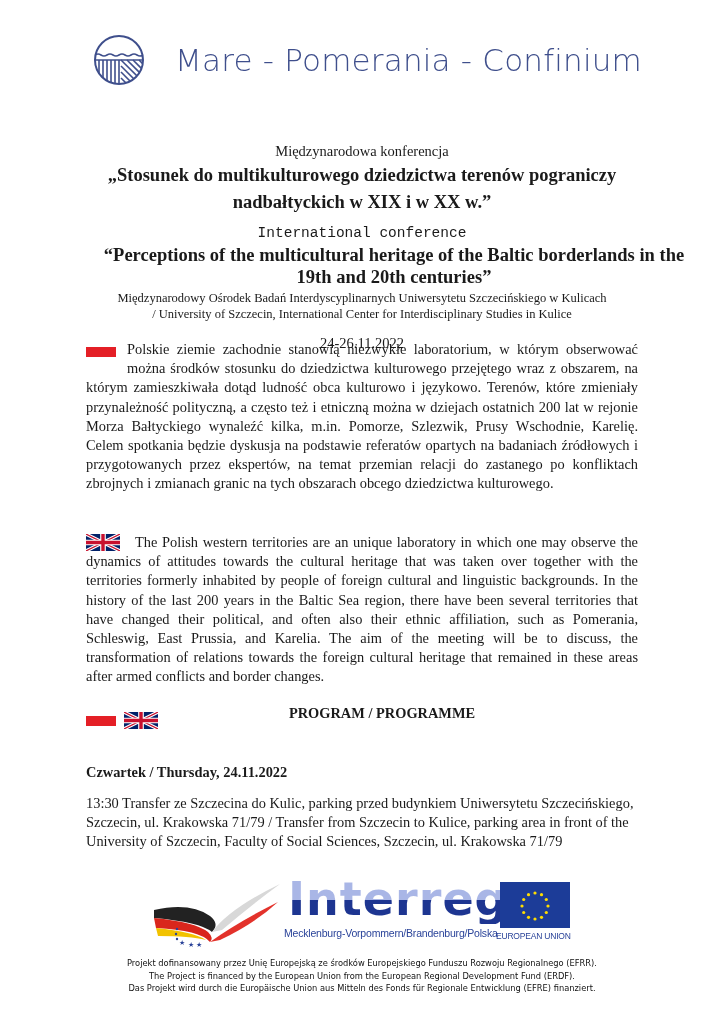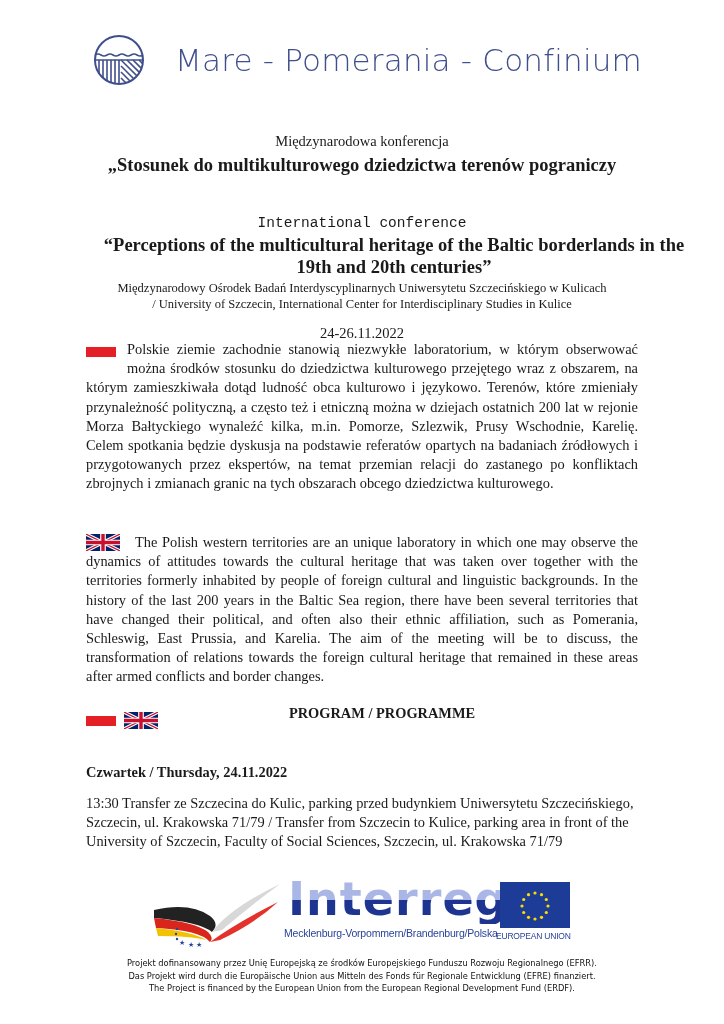--- a/index.html
+++ b/index.html
@@ -3,21 +3,21 @@
   <meta charset="utf-8">
   <style>
     html, body { margin: 0; padding: 0; background: #ffffff; }
     body { width: 724px; height: 1024px; position: relative; overflow: hidden; font-family: "Liberation Serif", serif; color: #1a1a1a; }
 
     
     .logo { position: absolute; left: 93px; top: 33px; height: 54px; display: flex; align-items: center; }
     .logo-mark { width: 52px; height: 52px; }
     .logo-text { font-family: "DejaVu Sans", sans-serif; font-size: 31px; color: #3f4f8c; margin-left: 30px; letter-spacing: 0.2px; font-weight: 300; white-space: nowrap; }
 
-    .center { position: absolute; left: 0; width: 724px; text-align: center; }
+    .center { position: absolute; left: 0; width: 724px; text-align: center; margin-top: 10px; }
     .sub { font-size: 14.5px; }
     .title-pl { font-weight: bold; font-size: 18.5px; line-height: 27px; }
     .title-en { font-weight: bold; font-size: 18.5px; line-height: 22px; padding-left: 32px; }
     .inst { font-size: 12.5px; line-height: 16px; }
     .dates { font-size: 14.5px; line-height: 18px; }
 
     .para { position: absolute; left: 86px; width: 552px; font-size: 14.4px; line-height: 19.2px; text-align: justify; text-align-last: left; }
     .flag-pl { display: inline-block; width: 30px; height: 10px; background: #e41f26; vertical-align: 1px; }
     .flag-uk { display: inline-block; width: 34px; height: 17px; vertical-align: -3px; }
     .indent-block { padding-left: 41px; }
@@ -66,20 +66,21 @@
         <line x1="28" y1="38" x2="40" y2="50"></line>
       <line x1="28" y1="44" x2="34" y2="50"></line>
     </g>
   </svg>
   <span class="logo-text">Mare - Pomerania - Confinium</span>
 </div>
 
 <div class="center sub" style="top:133px;">Międzynarodowa konferencja</div>
 <div class="center title-pl" style="top:152px;">
   <div>„Stosunek do multikulturowego dziedzictwa terenów pograniczy</div>
+  <div>nadbałtyckich w XIX i w XX w.”</div>
 </div>
 
 <div class="center sub" style="top:215px;font-family:Liberation Mono, monospace;">International conference</div>
 <div class="center title-en" style="top:234px;">
   <div>“Perceptions of the multicultural heritage of the Baltic borderlands in the</div>
   <div>19th and 20th centuries”</div>
 </div>
 
 <div class="center inst" style="top:280px;">
   <div>Międzynarodowy Ośrodek Badań Interdyscyplinarnych Uniwersytetu Szczecińskiego w Kulicach</div>
@@ -158,15 +159,15 @@
           <circle cx="23.7" cy="17.5" r="1.6"></circle>
           <circle cx="28.5" cy="12.7" r="1.6"></circle>
       </g>
     </svg>
   </div>
   <div class="eu-label">EUROPEAN UNION</div>
 </div>
 
 <div class="footnote">
   <div>Projekt dofinansowany przez Unię Europejską ze środków Europejskiego Funduszu Rozwoju Regionalnego (EFRR).</div>
+  <div>The Project is financed by the European Union from the European Regional Development Fund (ERDF).</div>
   <div>Das Projekt wird durch die Europäische Union aus Mitteln des Fonds für Regionale Entwicklung (EFRE) finanziert.</div>
-  <div>The Project is financed by the European Union from the European Regional Development Fund (ERDF).</div>
 </div>
 
 </body></html>

